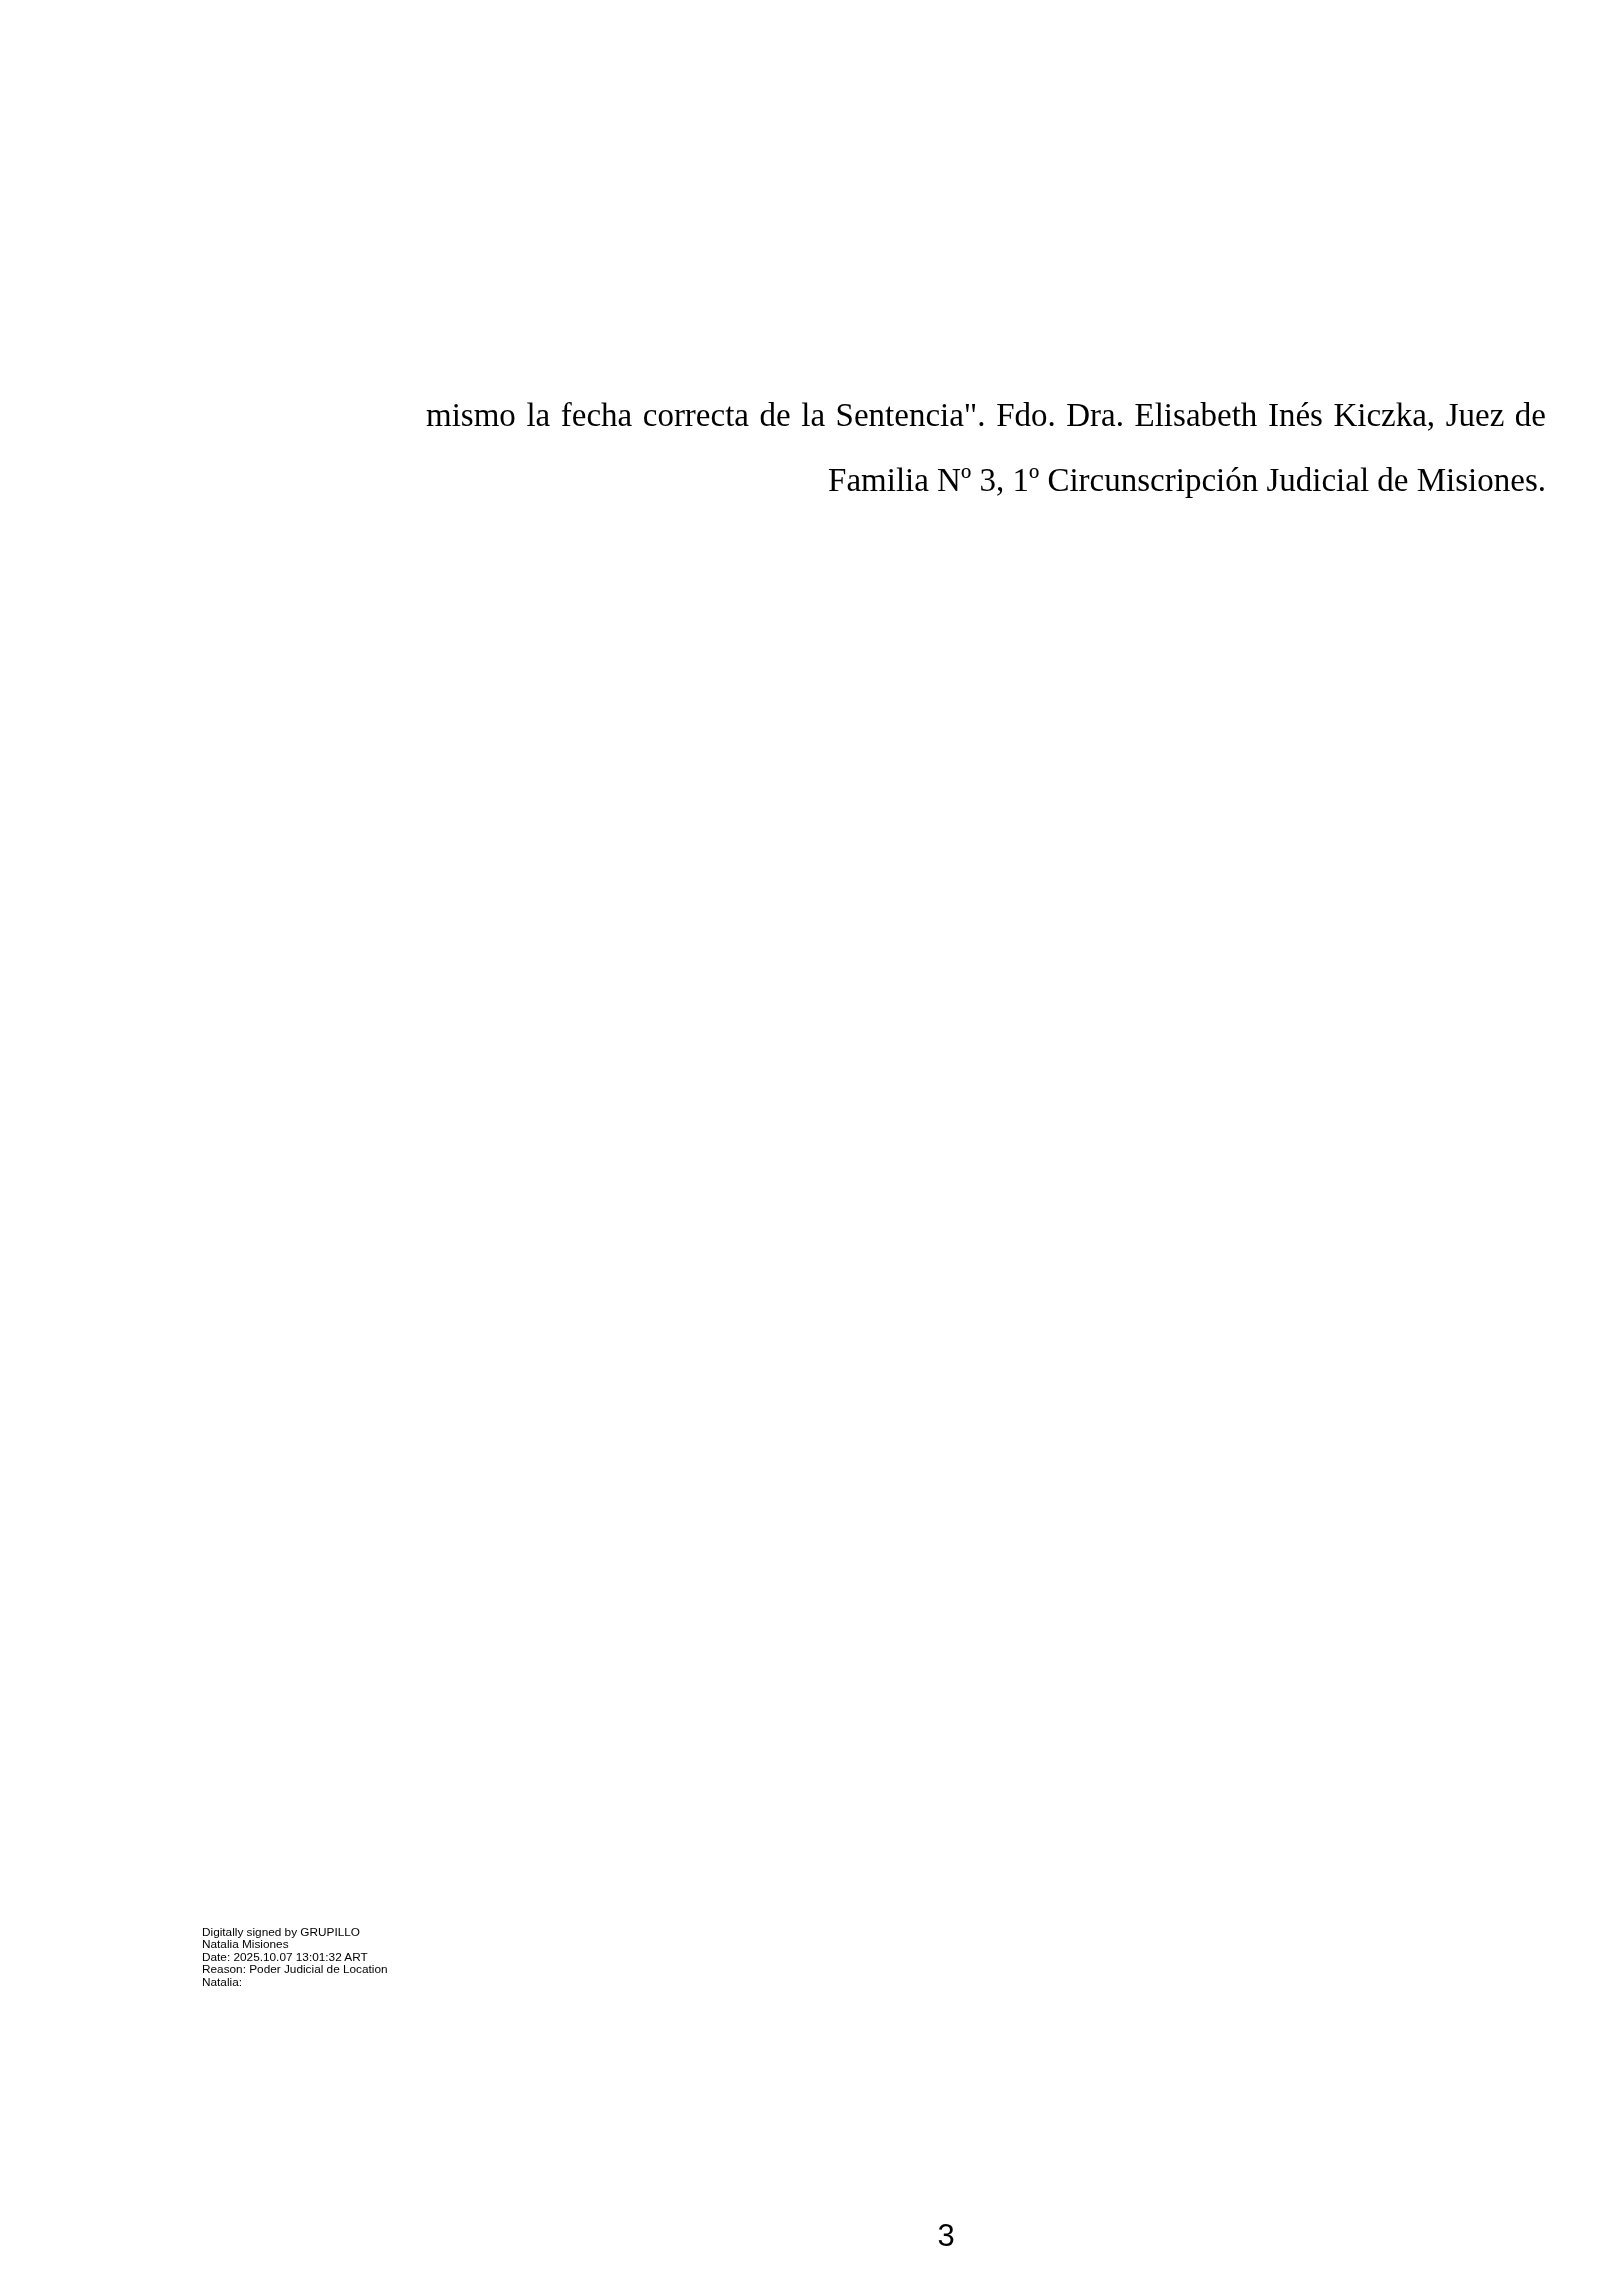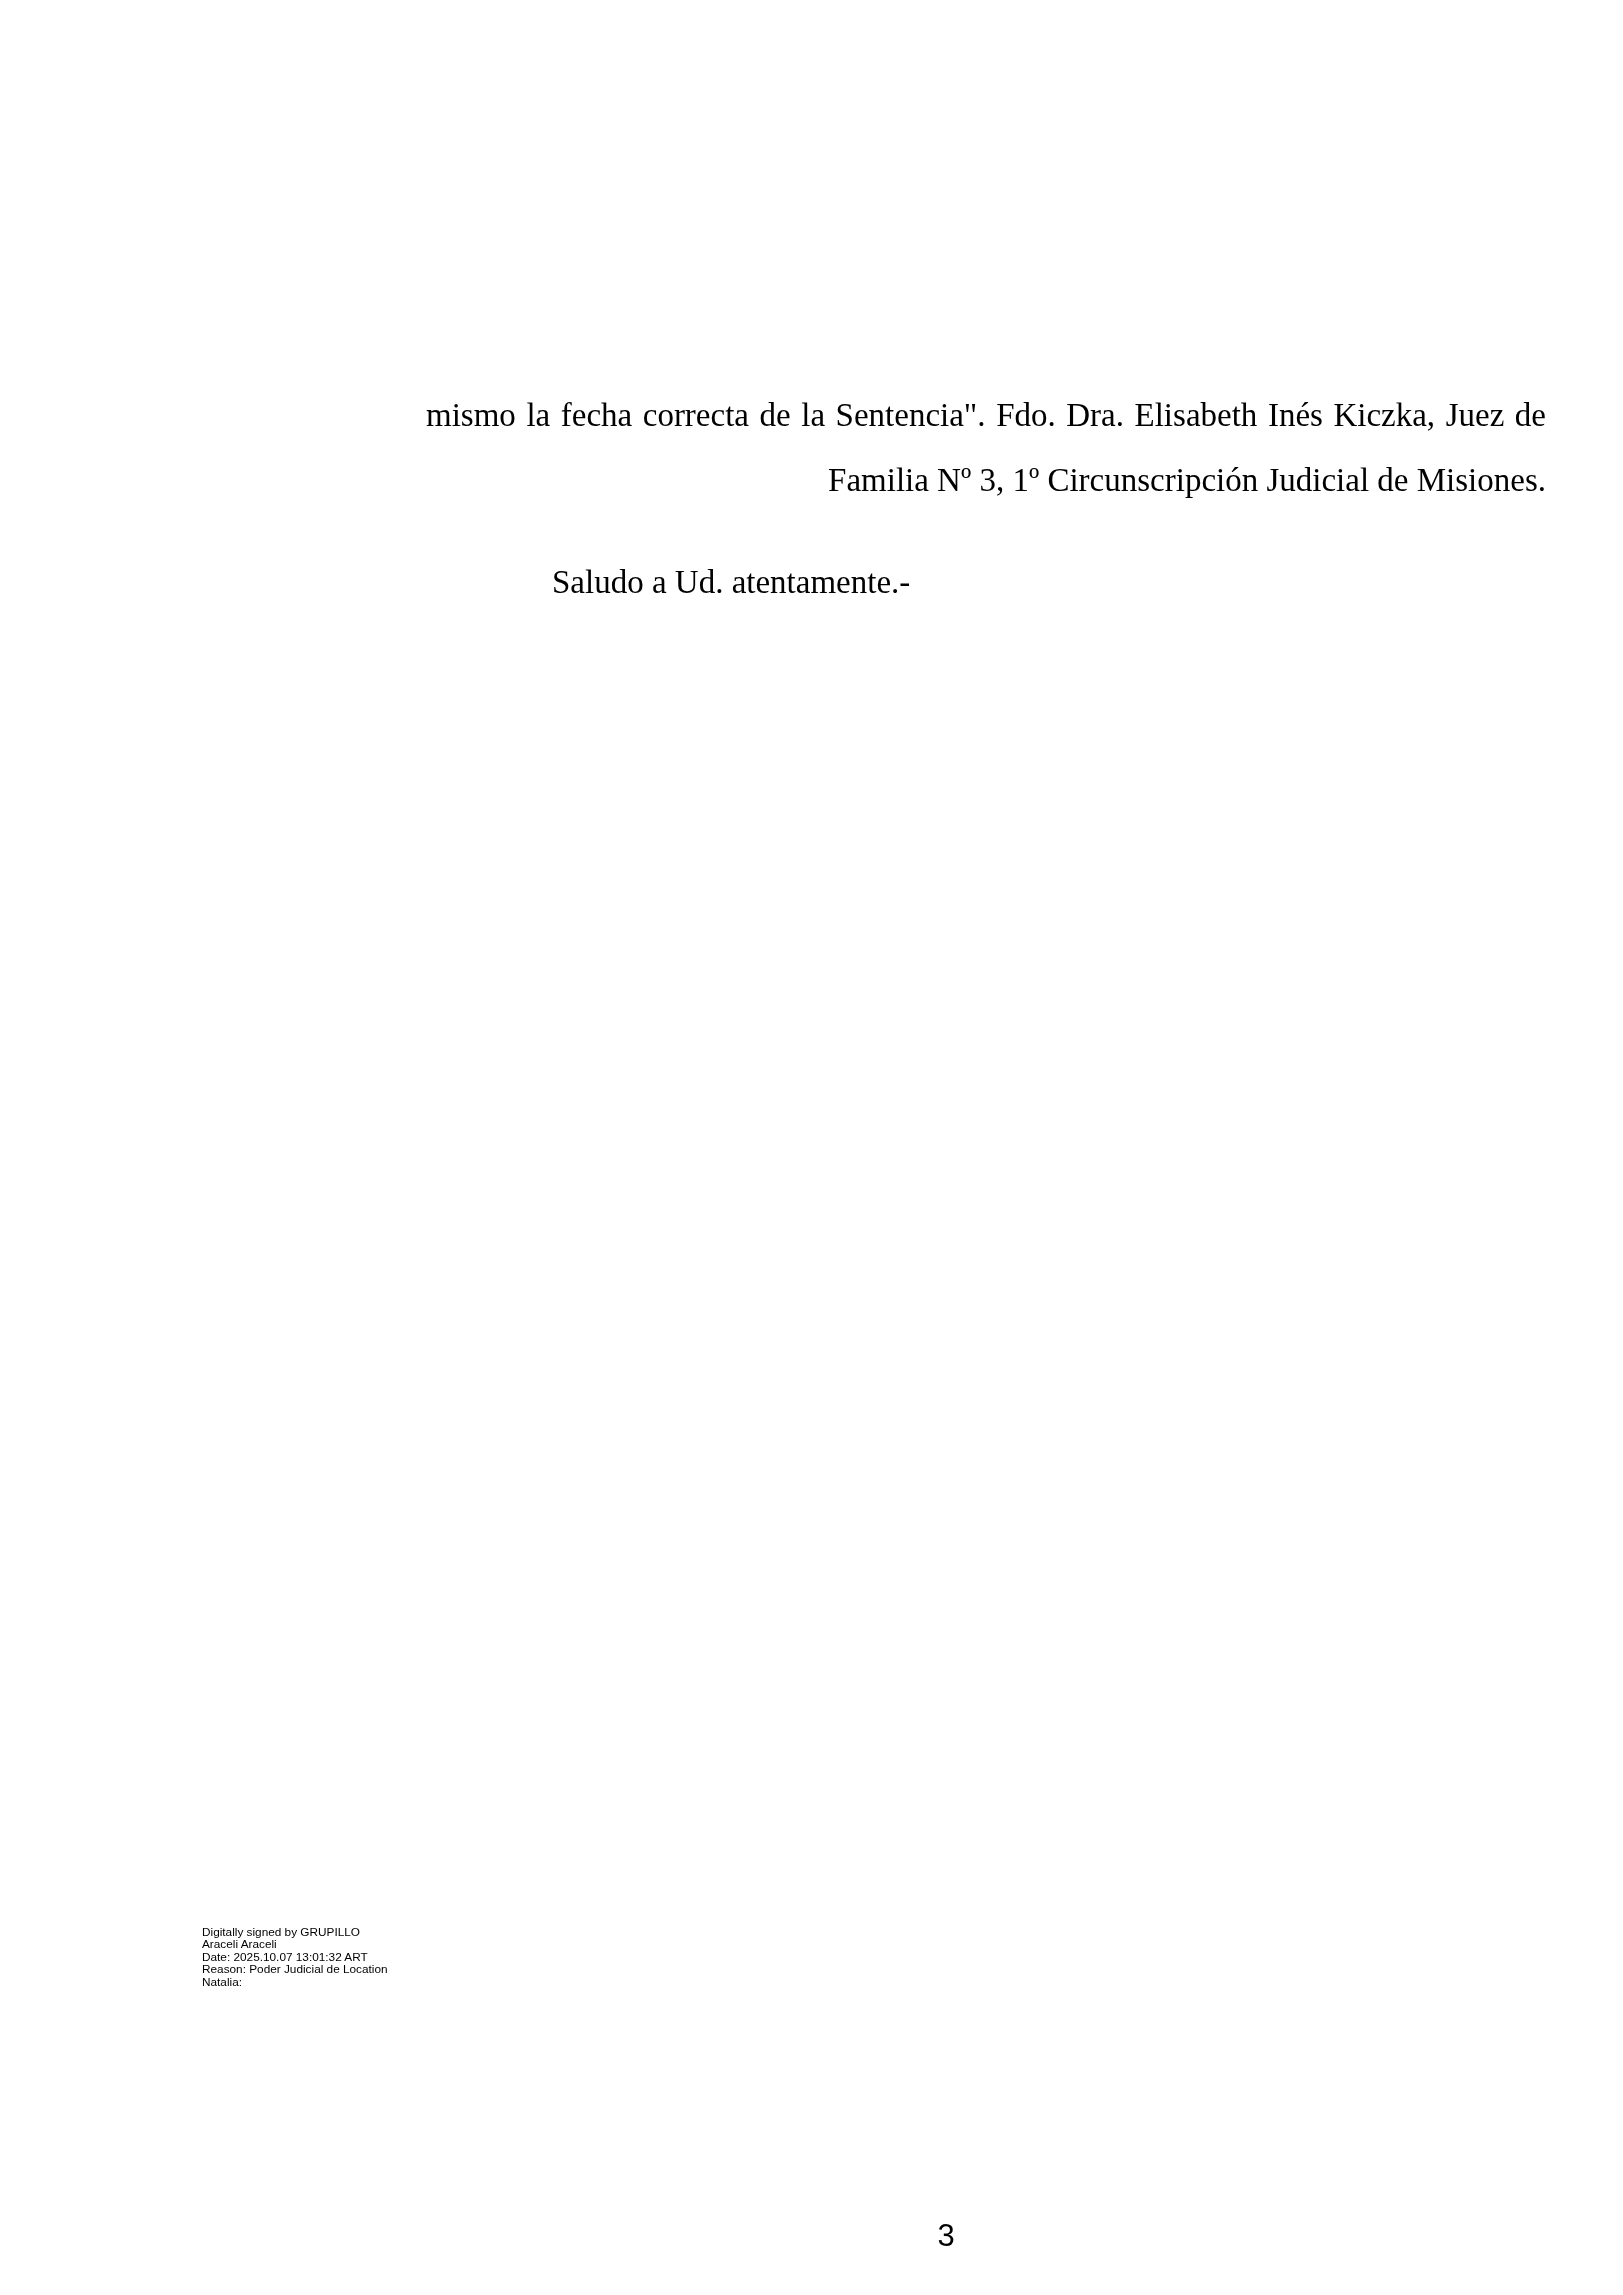--- a/index.html
+++ b/index.html
@@ -76,25 +76,24 @@
 </head>
 <body>
 
 <div class="page">
 
   <div class="closing-paragraph">
     <div class="justified-line">mismo la fecha correcta de la Sentencia". Fdo. Dra. Elisabeth Inés Kiczka, Juez de</div>
     <div class="plain-line">Familia Nº 3, 1º Circunscripción Judicial de Misiones.</div>
   </div>
 
-  <div class="salutation-paragraph">Saludo a Ud. atentamente.-</div>
 
   <div class="digital-signature">
     <div>Digitally signed by GRUPILLO</div>
-    <div>Araceli Araceli</div>
+    <div>Natalia Misiones</div>
     <div>Date: 2025.10.07 13:01:32 ART</div>
     <div>Reason: Poder Judicial de Location</div>
     <div>Natalia:</div>
   </div>
 
   <div class="page-number">3</div>
 
 </div>
 
 

